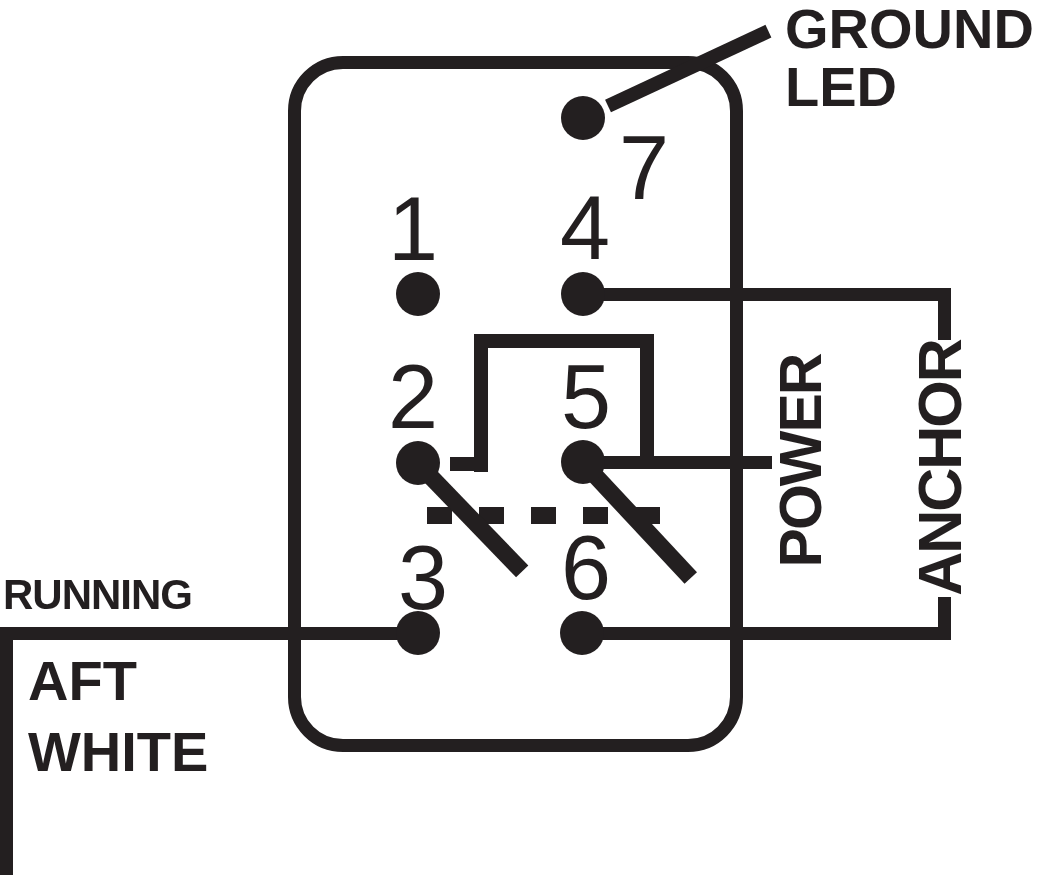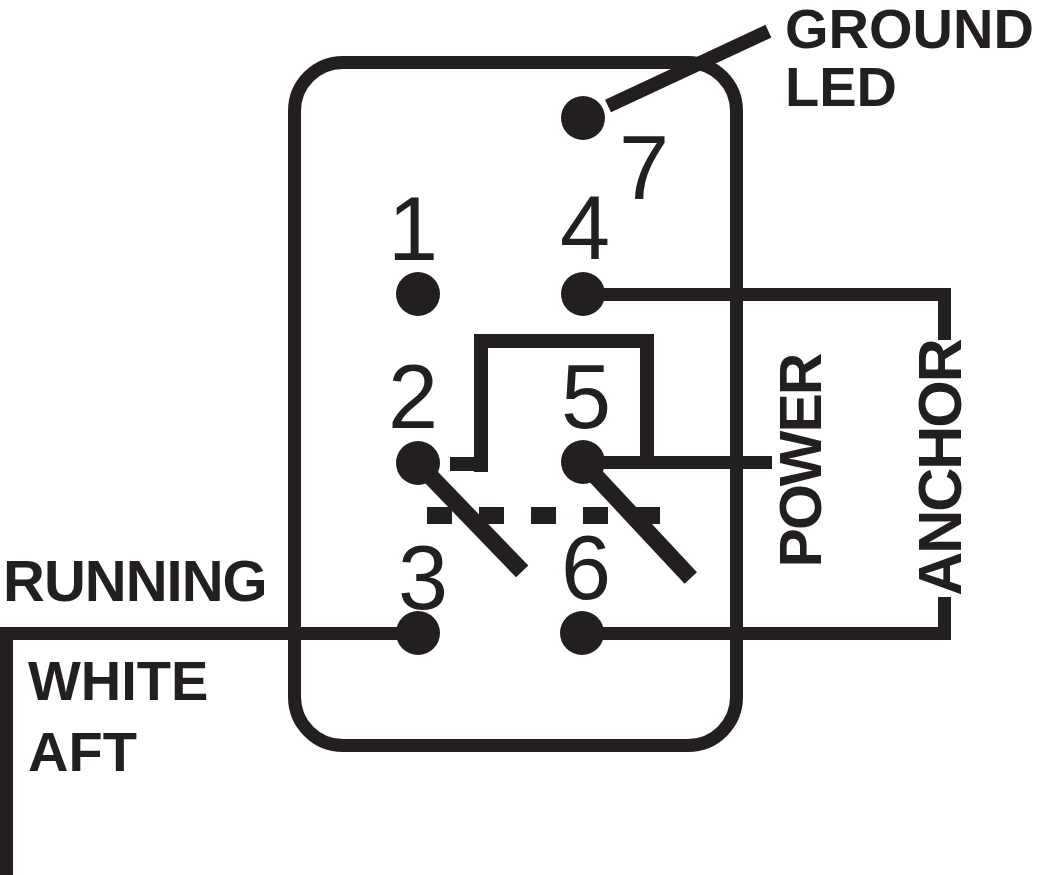--- a/index.html
+++ b/index.html
@@ -84,20 +84,20 @@
 
   <div class="lbl" style="left:785px; top:0px; font-size:56px; line-height:58px;">
     <span>GROUND</span>
     <span>LED</span>
   </div>
 
   <div class="lbl rot" style="left:801px; top:461px; font-size:59px;">POWER</div>
 
   <div class="lbl rot" style="left:940px; top:468px; font-size:61px;">ANCHOR</div>
 
-  <div class="lbl" style="left:3px; top:551px; font-size:58px; line-height:60px; letter-spacing:-1px;">RUNNING</div>
+  <div class="lbl" style="left:3px; top:565px; font-size:42px; line-height:60px; letter-spacing:-1px;">RUNNING</div>
 
   <div class="lbl" style="left:28px; top:645px; font-size:56px; line-height:71px;">
+    <span>AFT</span>
     <span>WHITE</span>
-    <span>AFT</span>
   </div>
 
 </div>
 
 </body></html>

